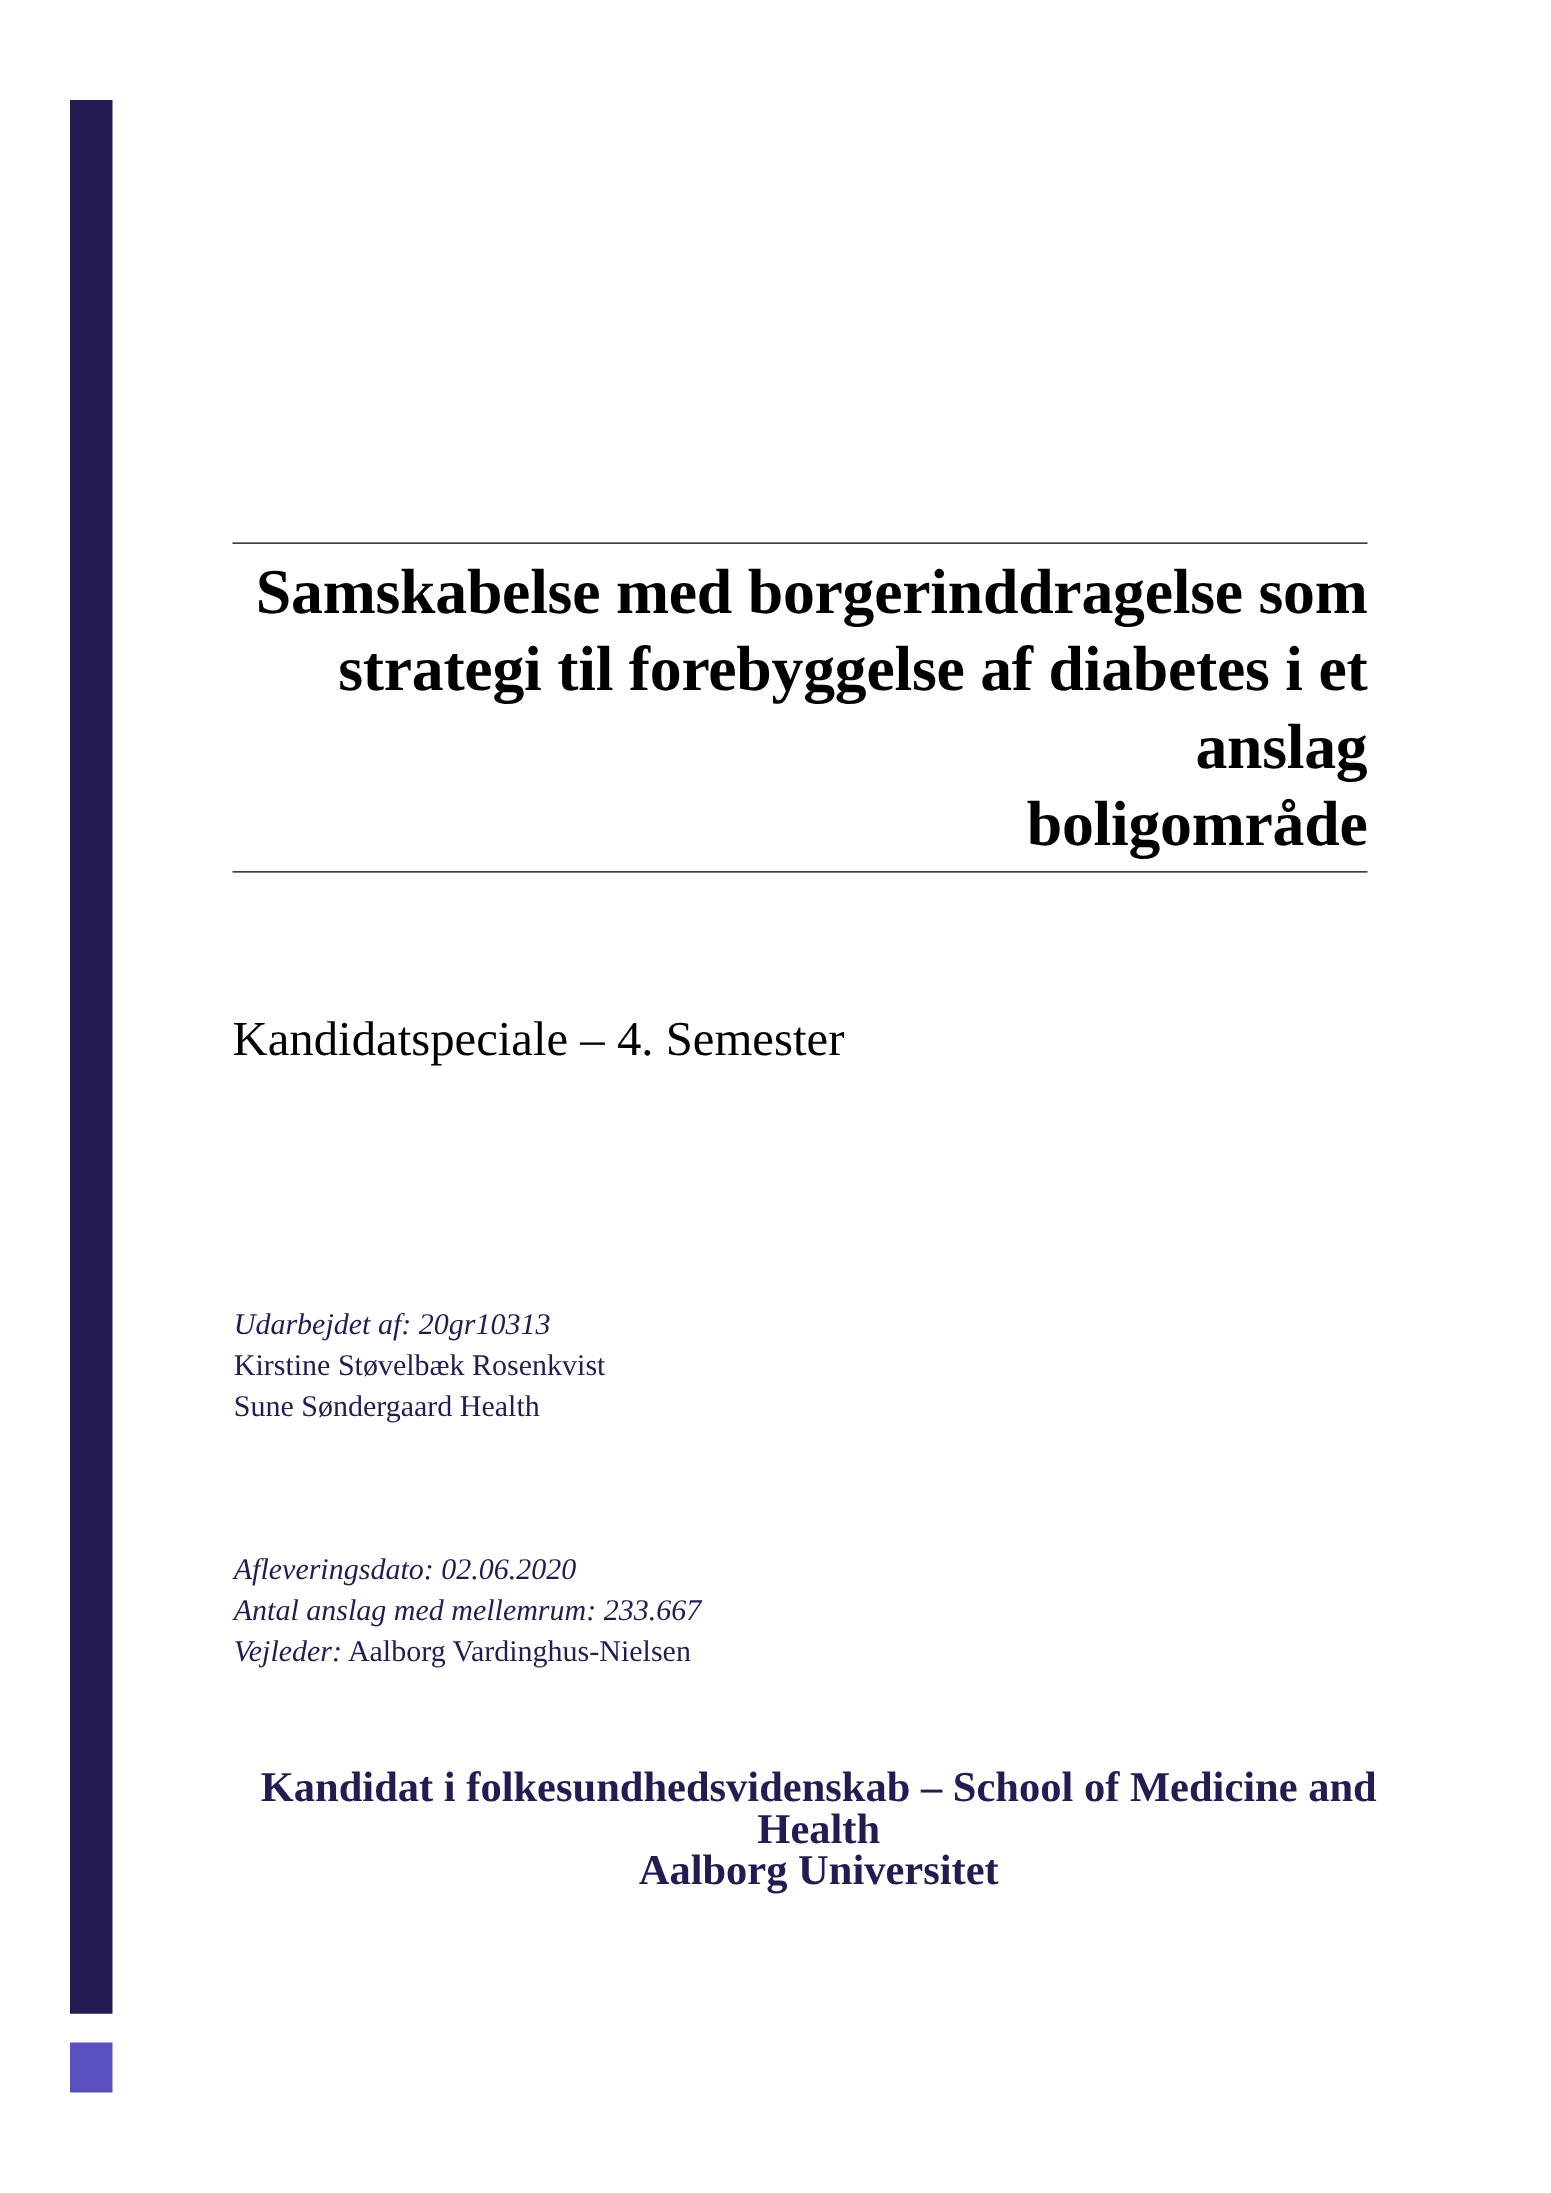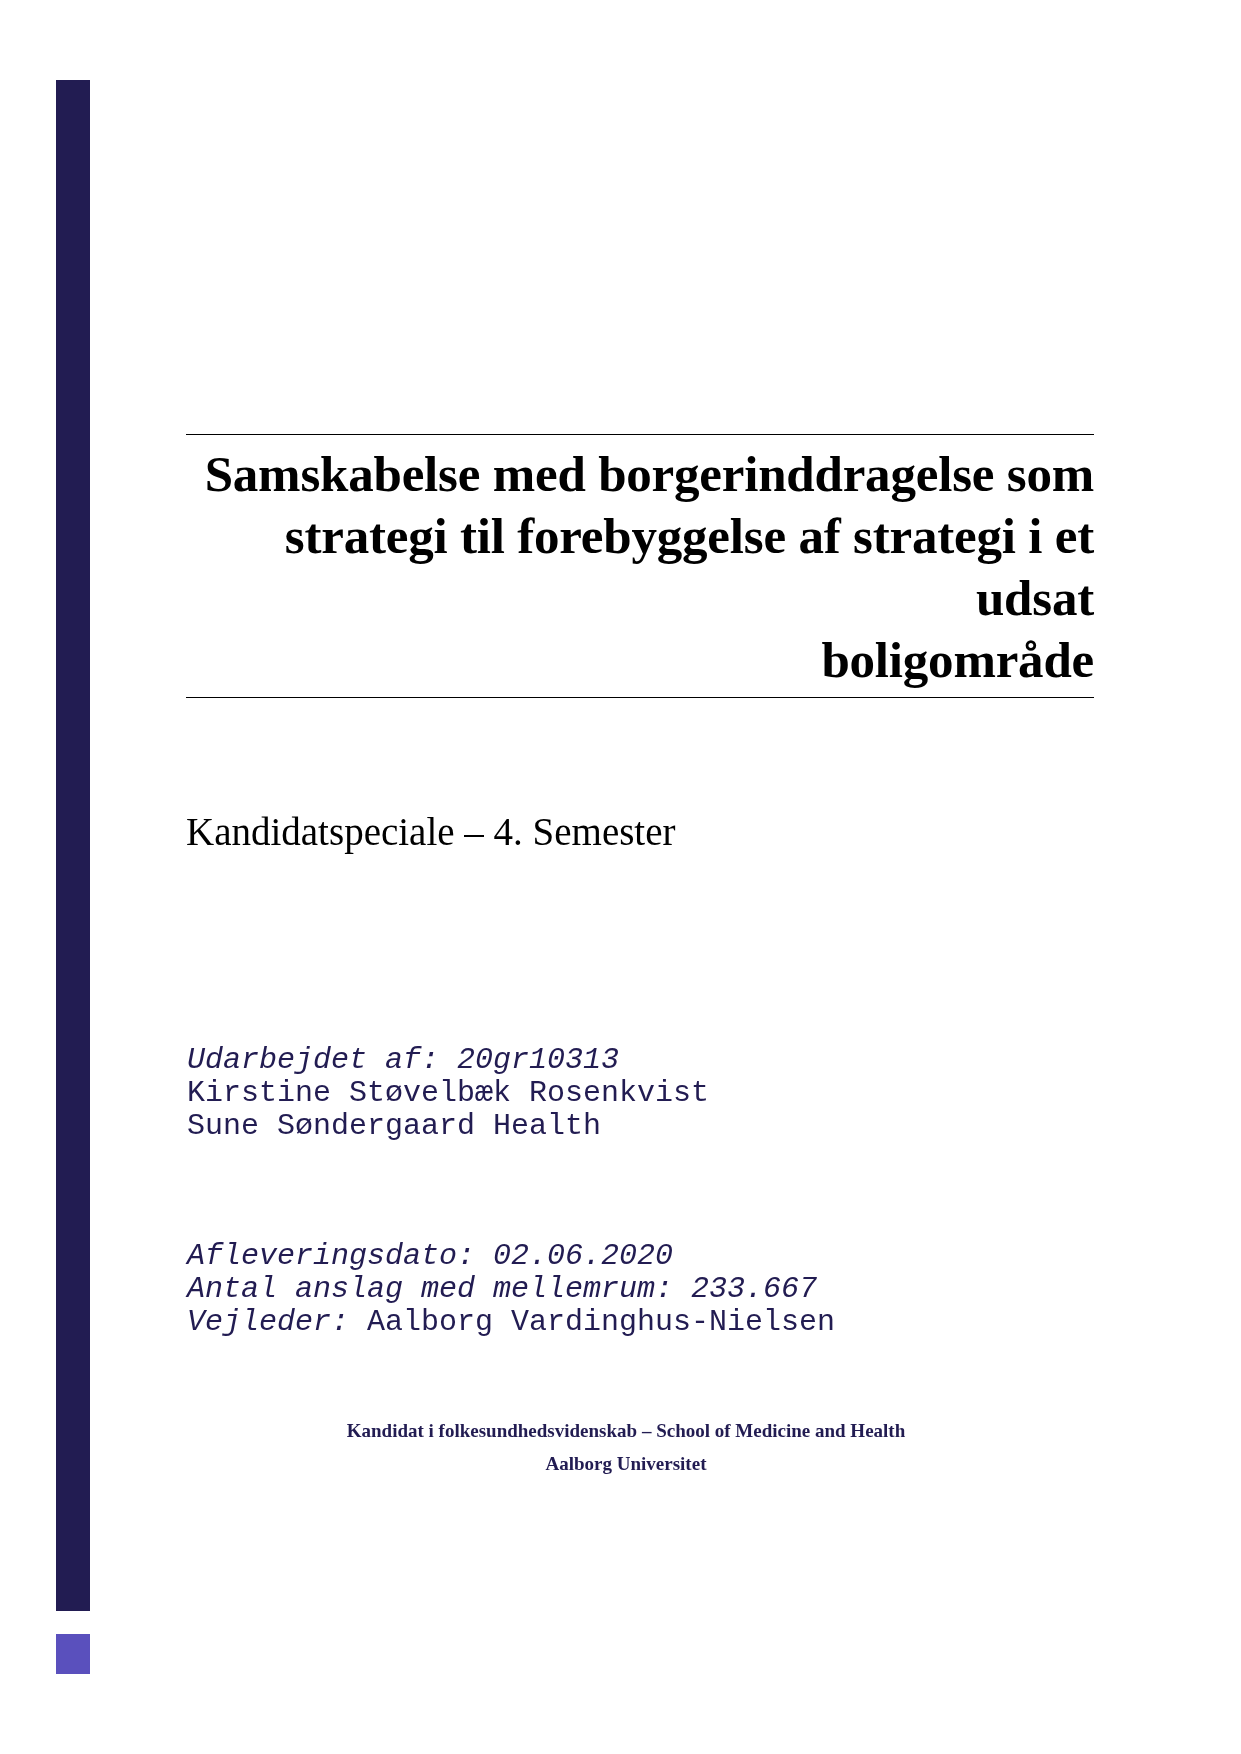--- a/index.html
+++ b/index.html
@@ -4,39 +4,39 @@
 <style>
   html, body { margin: 0; padding: 0; background: #ffffff; }
   body { width: 1241px; height: 1754px; position: relative; overflow: hidden;
          font-family: "Liberation Serif", "DejaVu Serif", serif; color: #000; }
   .side-bar { position: absolute; left: 56px; top: 80px; width: 34px; height: 1531px; background: #221c52; }
   .side-square { position: absolute; left: 56px; top: 1634px; width: 34px; height: 40px; background: #5a50bd; }
   .title-block { position: absolute; left: 186px; top: 434px; width: 908px; }
   .rule { height: 0; border-top: 1.5px solid #000; }
   .title { font-weight: bold; font-size: 51px; line-height: 62px; text-align: right; margin: 8px 0 6px 0; letter-spacing: -0.2px; }
   .subtitle { position: absolute; left: 186px; top: 808px; width: 908px; font-size: 39px; line-height: 48px; }
-  .info { position: absolute; left: 187px; color: #221c52; font-size: 30px; line-height: 33px; font-family: Liberation Mono, monospace; }
+  .info { position: absolute; left: 187px; color: #221c52; font-size: 24px; line-height: 33px; }
   .info .line { white-space: nowrap; }
   .it { font-style: italic; }
   .info1 { top: 1044px; }
   .info2 { top: 1240px; }
-  .footer { position: absolute; left: 172px; top: 1414px; width: 908px; text-align: center; color: #221c52;
-            font-weight: bold; font-size: 19px; line-height: 33px; }
+  .footer { position: absolute; left: 201px; top: 1414px; width: 908px; text-align: center; color: #221c52;
+            font-weight: bold; font-size: 34px; line-height: 33px; }
 </style>
 </head>
 <body>
 
 <div class="side-bar"></div>
 <div class="side-square"></div>
 
 <div class="title-block">
   <div class="rule"></div>
   <div class="title">
     <div>Samskabelse med borgerinddragelse som</div>
-    <div>strategi til forebyggelse af strategi i et udsat</div>
+    <div>strategi til forebyggelse af diabetes i et anslag</div>
     <div>boligområde</div>
   </div>
   <div class="rule"></div>
 </div>
 
 <div class="subtitle">Kandidatspeciale – 4. Semester</div>
 
 <div class="info info1">
   <div class="line it">Udarbejdet af: 20gr10313</div>
   <div class="line">Kirstine Støvelbæk Rosenkvist</div>

